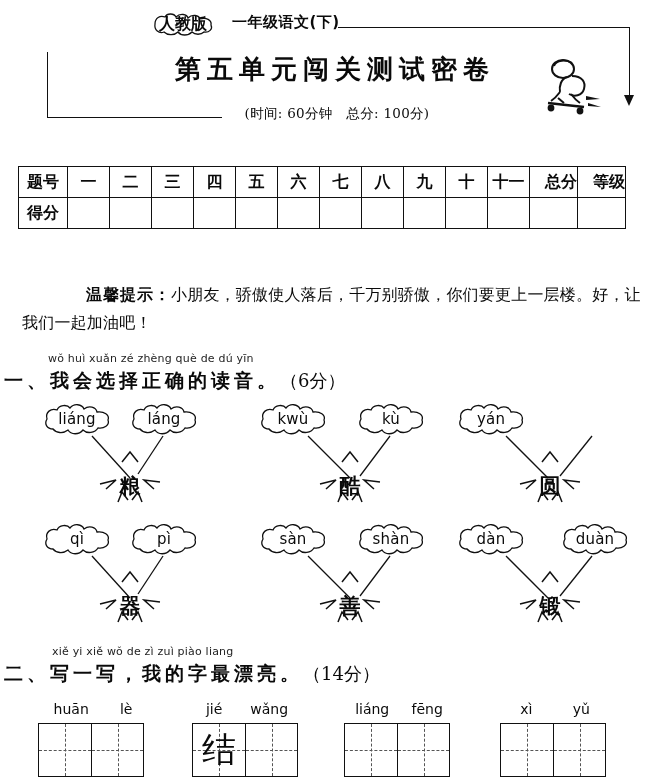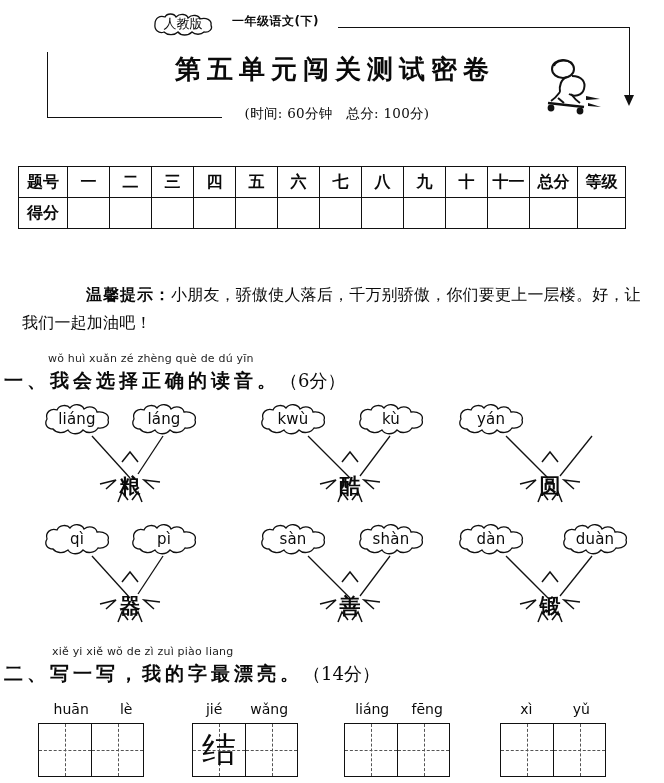--- a/index.html
+++ b/index.html
@@ -28,28 +28,28 @@
     left: 146px; top: 11px;
     width: 74px; height: 26px;
   }
   .hdr-badge-text {
     position: absolute;
     left: 0; top: 0;
     width: 74px; height: 26px;
     line-height: 26px;
     text-align: center;
     font-family: "DejaVu Sans", sans-serif;
-    font-weight: normal;
-    font-size: 13px;
+    font-weight: bold;
+    font-size: 16px;
     letter-spacing: 0px;
   }
   .hdr-grade {
     position: absolute;
     left: 232px; top: 13px;
-    font-size: 12px;
+    font-size: 15px;
     font-weight: bold;
     letter-spacing: 0.5px;
     white-space: nowrap;
   }
   .frame-top-h {
     position: absolute;
     left: 338px; top: 27px;
     width: 292px; height: 0;
     border-top: 1.6px solid #111;
   }
@@ -121,21 +121,21 @@
     height: 30px;
     text-align: center;
     vertical-align: middle;
     font-family: "DejaVu Serif", serif;
     font-size: 16px;
     font-weight: bold;
     padding: 0;
   }
   .score-table td.lab { width: 48px; }
   .score-table td.num { width: 41px; }
-  .score-table td.wide { width: 47px; }
+  .score-table td.wide { width: 47px; text-align: right; }
 
   
   .tip {
     position: absolute;
     left: 22px; top: 281px;
     width: 622px;
     font-family: "DejaVu Serif", serif;
     font-size: 16px;
     line-height: 28px;
     text-indent: 32px;

